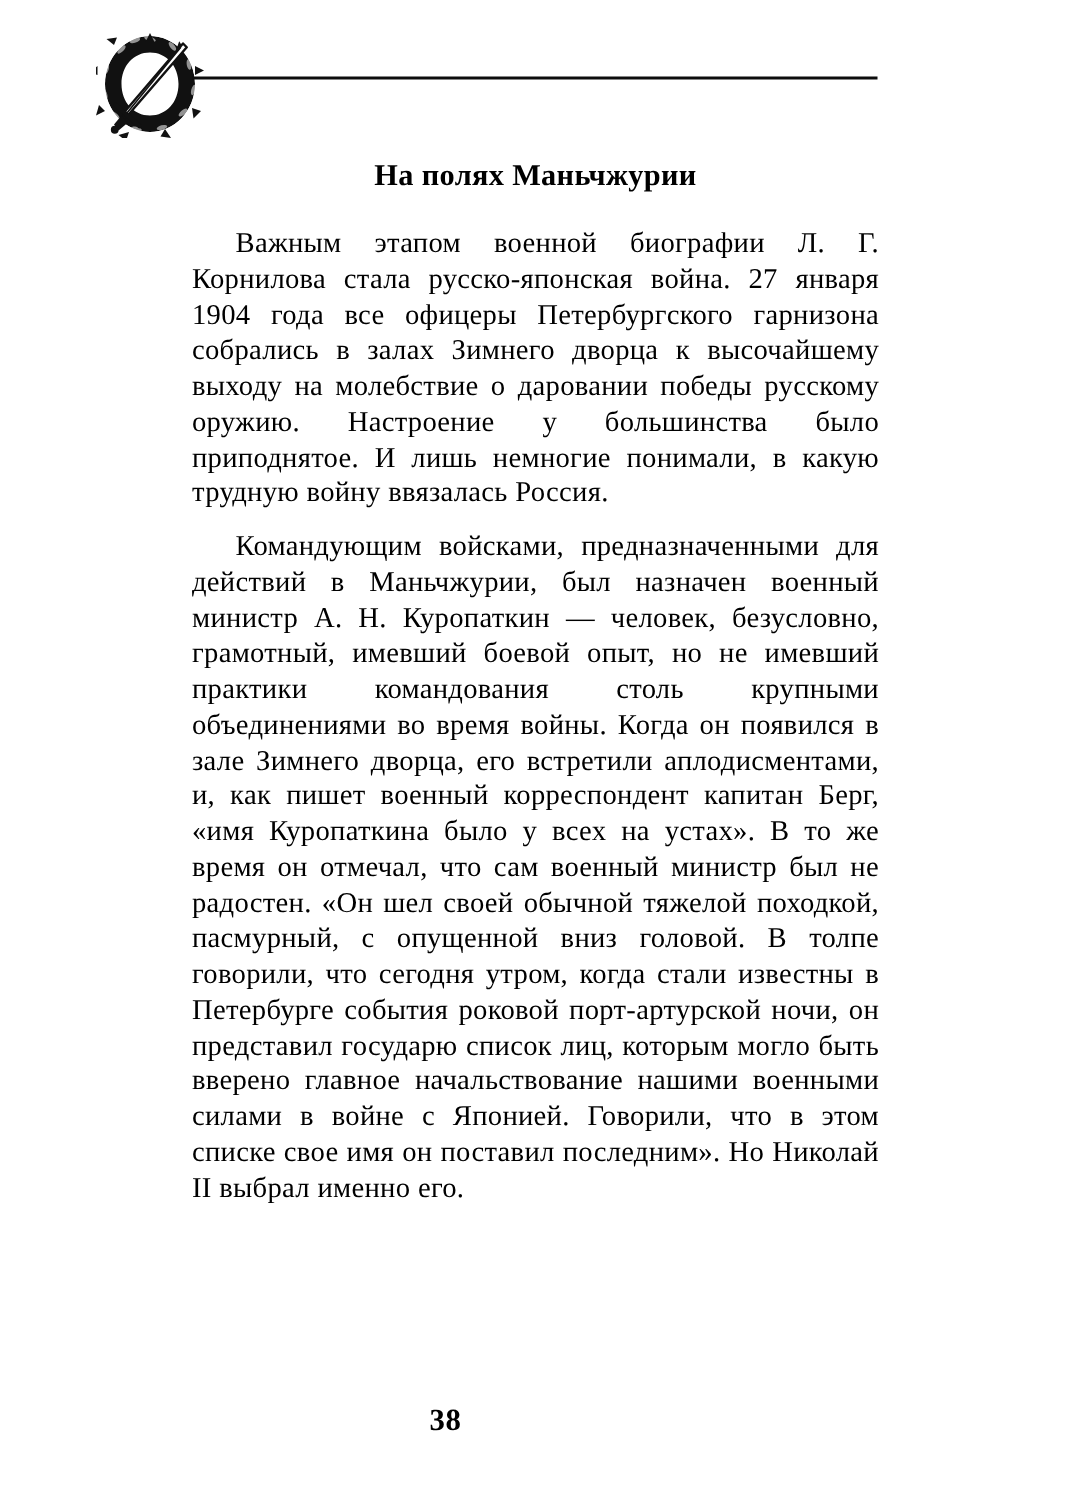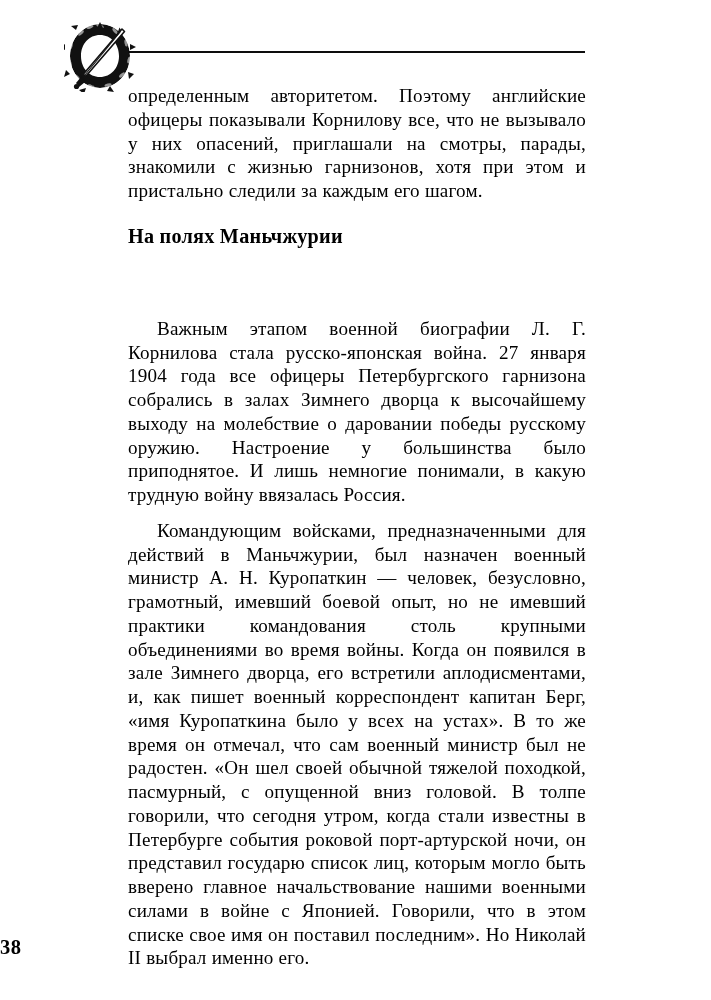--- a/index.html
+++ b/index.html
@@ -54,43 +54,43 @@
     line-height: 23.75px;
     text-align: justify;
     text-align-last: left;
     letter-spacing: 0.01em;
     word-spacing: 0.005em;
     color: #000;
     -webkit-font-smoothing: none;
   }
   .para.indent {
     text-indent: 29px;
-    margin-top: 47px;
   }
   .para + .para {
     margin-top: 12px;
   }
 
   h2#section-heading {
     margin: 0;
     font-size: 20.2px;
     line-height: 24px;
     font-weight: bold;
+    text-align: center;
     letter-spacing: 0.012em;
   }
   .gap-before-heading { height: 21px; }
   .gap-after-heading  { height: 22px; }
 
   
   #folio {
     position: absolute;
     left: 0;
     top: 936px;
     width: 594px;
-    text-align: left;
+    text-align: center;
     font-size: 20.5px;
     font-weight: bold;
     letter-spacing: 0.02em;
   }
 </style>
 </head>
 <body>
 
 <div id="page">
 
@@ -148,21 +148,20 @@
           <circle cx="12.5" cy="66.5" r="2.6" fill="#111111"></circle>
         </g>
       </svg>
     </div>
 
     <div id="header-rule"></div>
   </div>
 
   <div id="textblock">
 
-    <p class="para">определенным авторитетом. Поэтому английские офицеры показывали Корнилову все, что не вызывало у них опасений, приглашали на смотры, парады, знакомили с жизнью гарнизонов, хотя при этом и пристально следили за каждым его шагом.</p>
 
     <div class="gap-before-heading"></div>
 
     <h2 id="section-heading">На полях Маньчжурии</h2>
 
     <div class="gap-after-heading"></div>
 
     <p class="para indent">Важным этапом военной биографии Л. Г. Корнилова стала русско-японская война. 27 января 1904 года все офицеры Петербургского гарнизона собрались в залах Зимнего дворца к высочайшему выходу на молебствие о даровании победы русскому оружию. Настроение у большинства было приподнятое. И лишь немногие понимали, в какую трудную войну ввязалась Россия.</p>
 
     <p class="para indent">Командующим войсками, предназначенными для действий в Маньчжурии, был назначен военный министр А. Н. Куропаткин — человек, безусловно, грамотный, имевший боевой опыт, но не имевший практики командования столь крупными объединениями во время войны. Когда он появился в зале Зимнего дворца, его встретили аплодисментами, и, как пишет военный корреспондент капитан Берг, «имя Куропаткина было у всех на устах». В то же время он отмечал, что сам военный министр был не радостен. «Он шел своей обычной тяжелой походкой, пасмурный, с опущенной вниз головой. В толпе говорили, что сегодня утром, когда стали известны в Петербурге события роковой порт-артурской ночи, он представил государю список лиц, которым могло быть вверено главное начальствование нашими военными силами в войне с Японией. Говорили, что в этом списке свое имя он поставил последним». Но Николай II выбрал именно его.</p>

